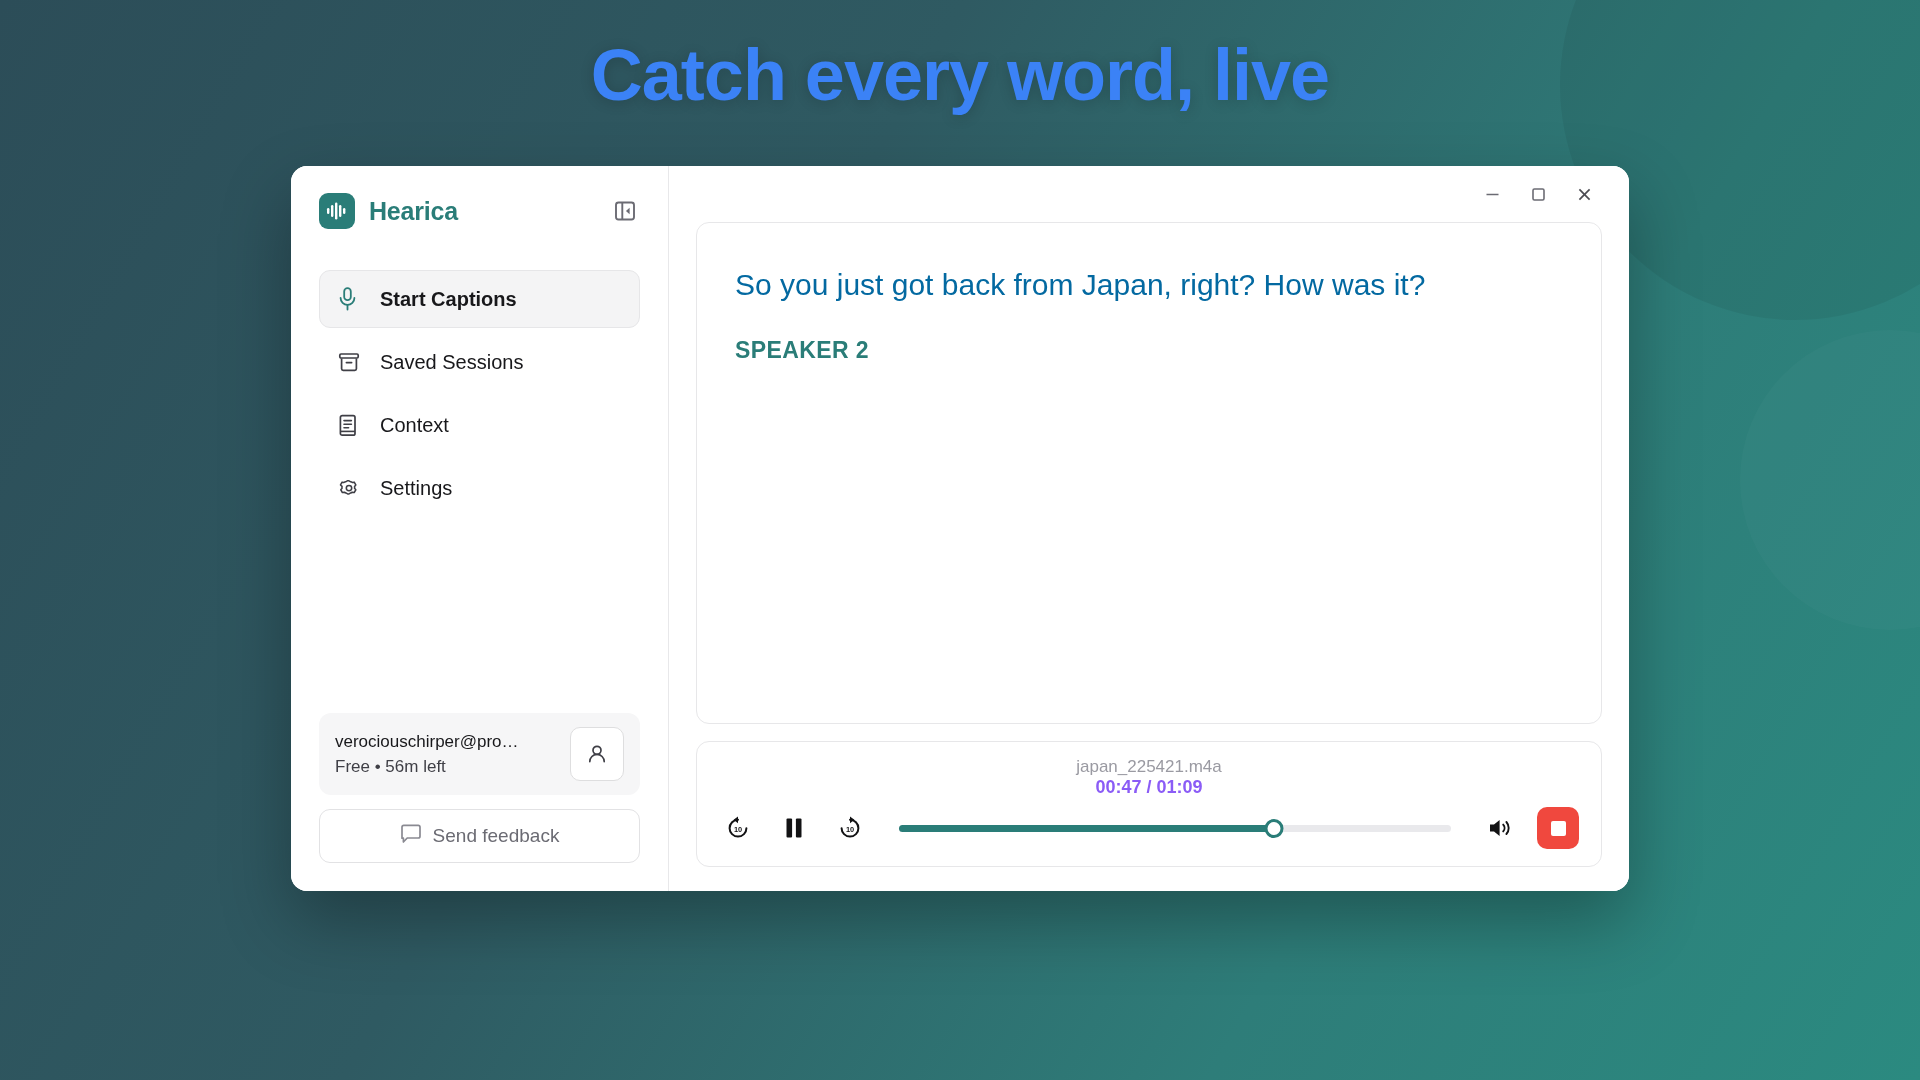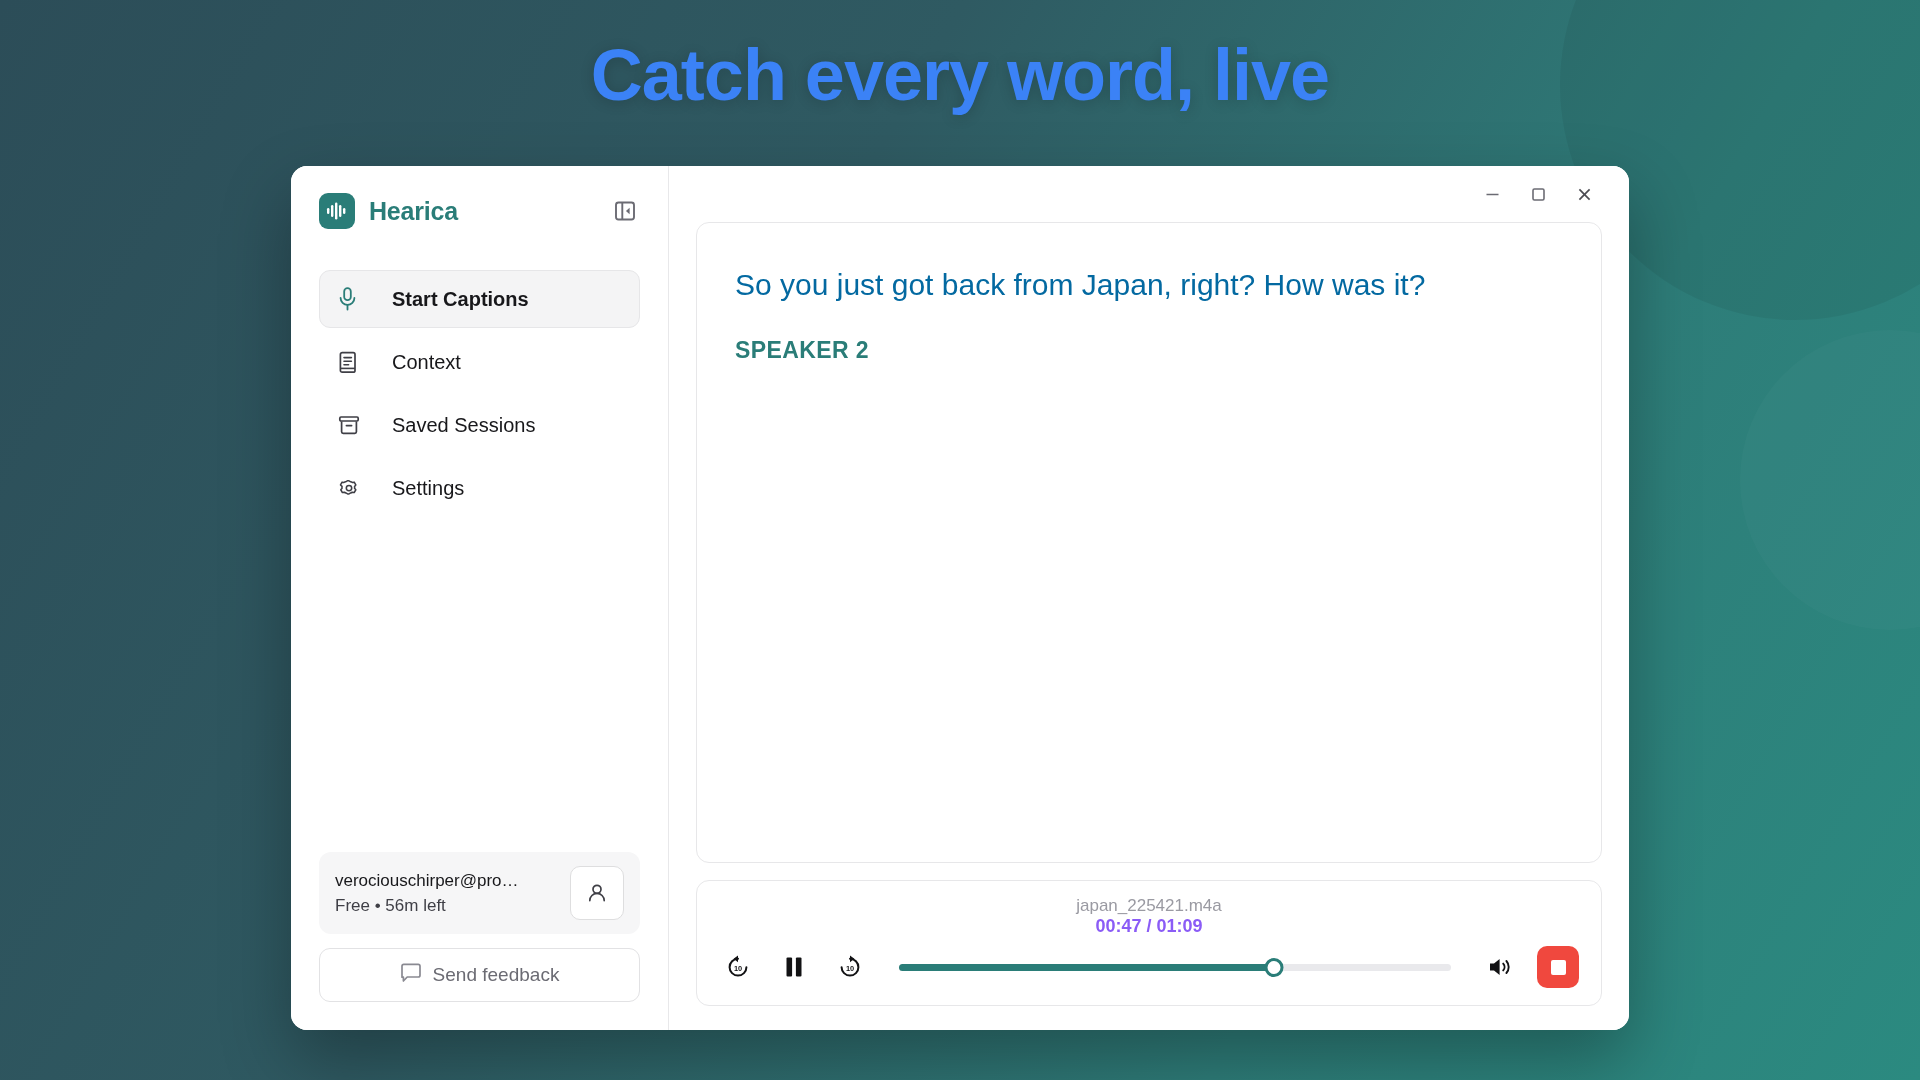--- a/index.html
+++ b/index.html
@@ -20,21 +20,21 @@
   .headline {
     position:absolute; top:34px; left:0; width:1920px;
     text-align:center; color:#3b82f6;
     font-size:72px; font-weight:bold; letter-spacing:-1px;
     text-shadow: 0 2px 14px rgba(0,0,0,0.18);
   }
 
   
   .window {
     position:absolute; left:291px; top:166px;
-    width:1338px; height:864px;
+    width:1338px; height:725px;
     background:#ffffff;
     border-radius:16px;
     box-shadow: 0 30px 70px rgba(0,0,0,0.30);
     display:flex;
     overflow:hidden;
   }
 
   
   .sidebar {
     width:378px; height:100%;
@@ -63,21 +63,21 @@
   .nav { margin-top:20px; }
   .nav-item {
     display:flex; align-items:center;
     height:58px; border-radius:11px;
     padding:0 18px; margin-bottom:5px;
     cursor:pointer;
     border:1px solid transparent;
   }
   .nav-item.active { background:#f4f4f5; border-color:#e6e6e8; }
   .nav-icon { width:26px; display:flex; align-items:center; justify-content:flex-start; flex:none; }
-  .nav-label { font-size:20px; color:#18181b; margin-left:28px; }
+  .nav-label { font-size:20px; color:#18181b; margin-left:16px; }
   .nav-item.active .nav-label { font-weight:bold; }
 
   .sidebar-spacer { flex:1; }
 
   .account-card {
     background:#f6f6f7; border-radius:12px;
     padding:14px 16px; margin-bottom:14px;
     display:flex; align-items:center;
   }
   .account-text { flex:1; min-width:0; }
@@ -194,45 +194,45 @@
             <rect x="6.2" y="1.2" width="6.6" height="12" rx="3.3" fill="none" stroke="#2a7d78" stroke-width="1.8"></rect>
             <path d="M2.6 11 a6.9 6.9 0 0 0 13.8 0" fill="none" stroke="#2a7d78" stroke-width="1.8" stroke-linecap="round"></path>
             <line x1="9.5" y1="18" x2="9.5" y2="22.6" stroke="#2a7d78" stroke-width="1.8" stroke-linecap="round"></line>
           </svg>
         </span>
         <span class="nav-label">Start Captions</span>
       </div>
 
       <div class="nav-item">
         <span class="nav-icon">
+          <svg width="22" height="22" viewBox="0 0 22 22">
+            <rect x="1.8" y="3" width="18.4" height="4" rx="1.2" fill="none" stroke="#3f3f46" stroke-width="1.7"></rect>
+            <path d="M3.6 7.4 v10.4 a1.6 1.6 0 0 0 1.6 1.6 h11.6 a1.6 1.6 0 0 0 1.6 -1.6 V7.4" fill="none" stroke="#3f3f46" stroke-width="1.7"></path>
+            <line x1="8.4" y1="11.6" x2="13.6" y2="11.6" stroke="#3f3f46" stroke-width="1.7" stroke-linecap="round"></line>
+          </svg>
+        </span>
+        <span class="nav-label">Saved Sessions</span>
+      </div>
+
+      <div class="nav-item">
+        <span class="nav-icon">
           <svg width="20" height="23" viewBox="0 0 20 23">
             <rect x="2.4" y="1.6" width="14.6" height="19.6" rx="1.8" fill="none" stroke="#3f3f46" stroke-width="1.7"></rect>
             <line x1="6" y1="6.6" x2="13.4" y2="6.6" stroke="#3f3f46" stroke-width="1.6" stroke-linecap="round"></line>
             <line x1="6" y1="10.2" x2="13.4" y2="10.2" stroke="#3f3f46" stroke-width="1.6" stroke-linecap="round"></line>
             <line x1="6" y1="13.8" x2="10.6" y2="13.8" stroke="#3f3f46" stroke-width="1.6" stroke-linecap="round"></line>
             <line x1="2.4" y1="17.4" x2="17" y2="17.4" stroke="#3f3f46" stroke-width="1.6"></line>
           </svg>
         </span>
         <span class="nav-label">Context</span>
       </div>
 
       <div class="nav-item">
         <span class="nav-icon">
           <svg width="22" height="22" viewBox="0 0 22 22">
-            <rect x="1.8" y="3" width="18.4" height="4" rx="1.2" fill="none" stroke="#3f3f46" stroke-width="1.7"></rect>
-            <path d="M3.6 7.4 v10.4 a1.6 1.6 0 0 0 1.6 1.6 h11.6 a1.6 1.6 0 0 0 1.6 -1.6 V7.4" fill="none" stroke="#3f3f46" stroke-width="1.7"></path>
-            <line x1="8.4" y1="11.6" x2="13.6" y2="11.6" stroke="#3f3f46" stroke-width="1.7" stroke-linecap="round"></line>
-          </svg>
-        </span>
-        <span class="nav-label">Saved Sessions</span>
-      </div>
-
-      <div class="nav-item">
-        <span class="nav-icon">
-          <svg width="22" height="22" viewBox="0 0 22 22">
             <path d="M11 1.6 l1.7 1 a6 6 0 0 1 1.6 .65 l1.9 -.3 1.6 2.8 -1.25 1.45 a6 6 0 0 1 0 1.9 l1.25 1.45 -1.6 2.8 -1.9 -.3 a6 6 0 0 1 -1.6 .65 l-1.7 1 h-1.4 l-1.7 -1 a6 6 0 0 1 -1.6 -.65 l-1.9 .3 -1.6 -2.8 1.25 -1.45 a6 6 0 0 1 0 -1.9 L2.5 5.75 l1.6 -2.8 1.9 .3 a6 6 0 0 1 1.6 -.65 l1.7 -1 z" transform="translate(0,2.2)" fill="none" stroke="#3f3f46" stroke-width="1.55" stroke-linejoin="round"></path>
             <circle cx="11" cy="11.1" r="2.7" fill="none" stroke="#3f3f46" stroke-width="1.55"></circle>
           </svg>
         </span>
         <span class="nav-label">Settings</span>
       </div>
 
     </div>
 
     <div class="sidebar-spacer"></div>

